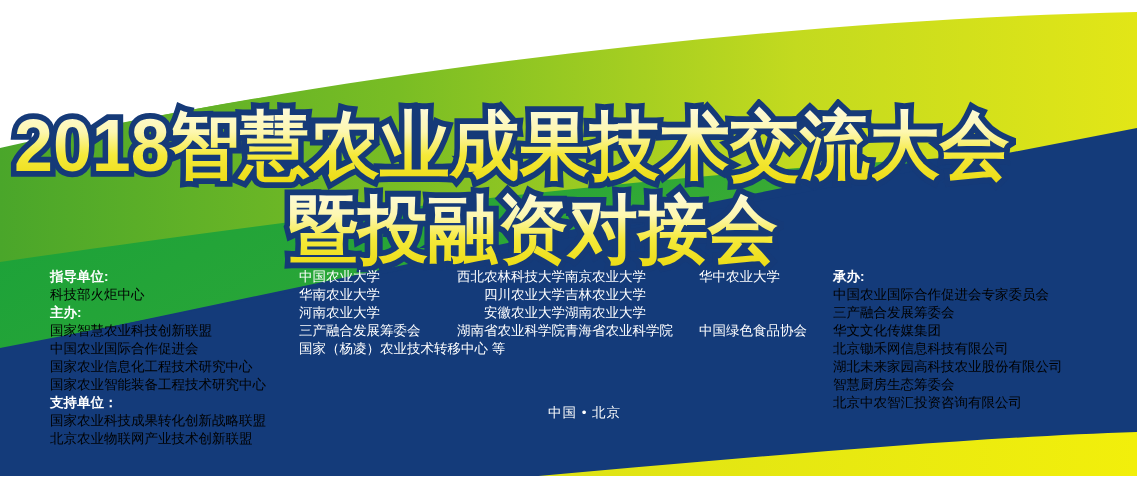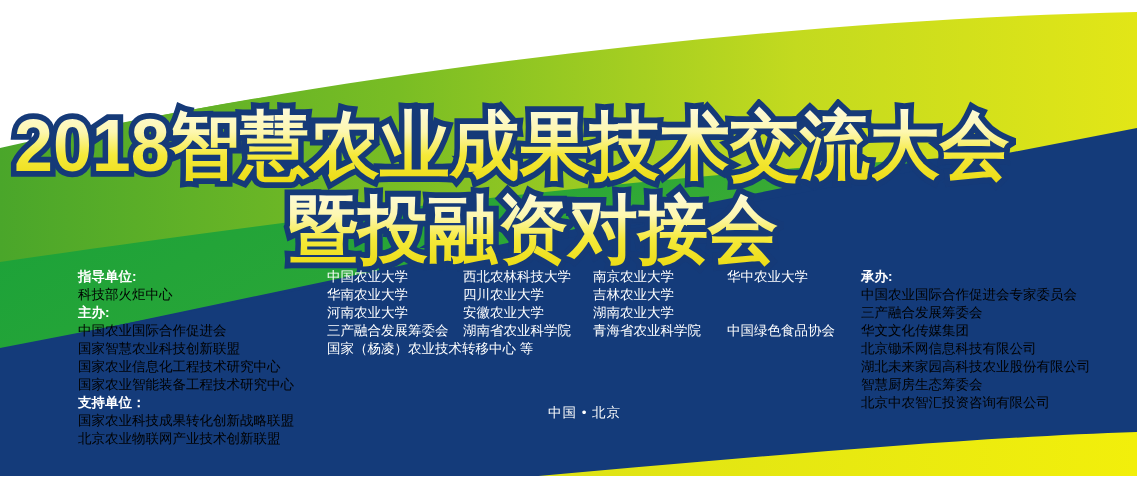--- a/index.html
+++ b/index.html
@@ -73,21 +73,20 @@
     background: linear-gradient(180deg, #fdfbe2 0%, #fdf7b0 34%, #f5e93a 62%, #eada10 100%);
     -webkit-background-clip: text;
     background-clip: text;
     color: transparent;
   }
 
   
   .col {
     position: absolute;
     color: #ffffff;
-    margin-left: 28px;
   }
   .col .hd {
     font-weight: 700;
     font-size: 13.5px;
     line-height: 18px;
     white-space: nowrap;
     color: #ffffff;
   }
   .col .ln {
     font-weight: 400;
@@ -105,21 +104,21 @@
   .row {
     display: flex;
     line-height: 18px;
   }
   .row .cell {
     font-size: 13.5px;
     white-space: nowrap;
     color: #ffffff;
   }
   .cell.c0 { width: 136px; }
-  .cell.c1 { width: 130px; }
+  .cell.c1 { width: 130px; text-align: right; }
   .cell.c2 { width: 134px; }
   .cell.c3 { width: 130px; }
   .cell.wide { width: auto; }
 
   
   #location {
     position: absolute;
     left: 0;
     top: 404px;
     width: 1137px;
@@ -193,22 +192,22 @@
     <div class="title-line title-line-2">
       <span class="t-stroke">暨投融资对接会</span>
       <span class="t-fill">暨投融资对接会</span>
     </div>
   </div>
 
   <div class="col" id="col-left">
     <div class="hd">指导单位:</div>
     <div class="ln">科技部火炬中心</div>
     <div class="hd">主办:</div>
+    <div class="ln">国家智慧农业科技创新联盟</div>
     <div class="ln">中国农业国际合作促进会</div>
-    <div class="ln">国家智慧农业科技创新联盟</div>
     <div class="ln">国家农业信息化工程技术研究中心</div>
     <div class="ln">国家农业智能装备工程技术研究中心</div>
     <div class="hd">支持单位：</div>
     <div class="ln">国家农业科技成果转化创新战略联盟</div>
     <div class="ln">北京农业物联网产业技术创新联盟</div>
   </div>
 
   <div class="col" id="col-mid">
 
     <div class="row">

